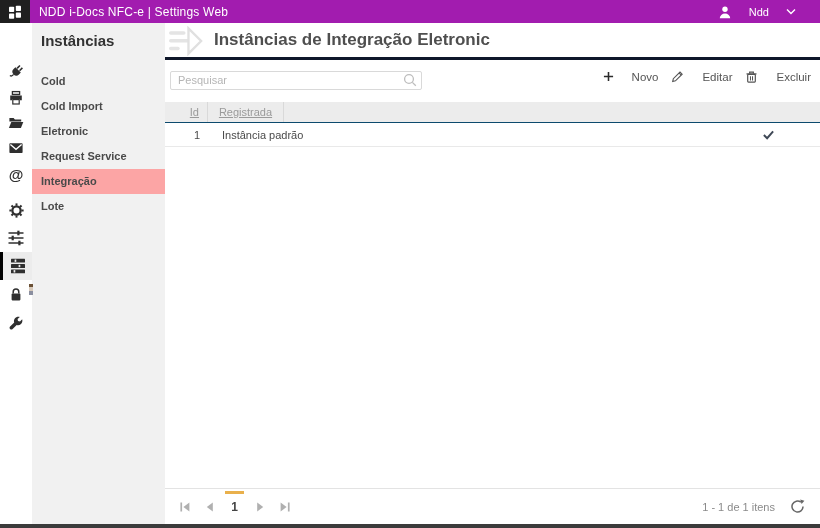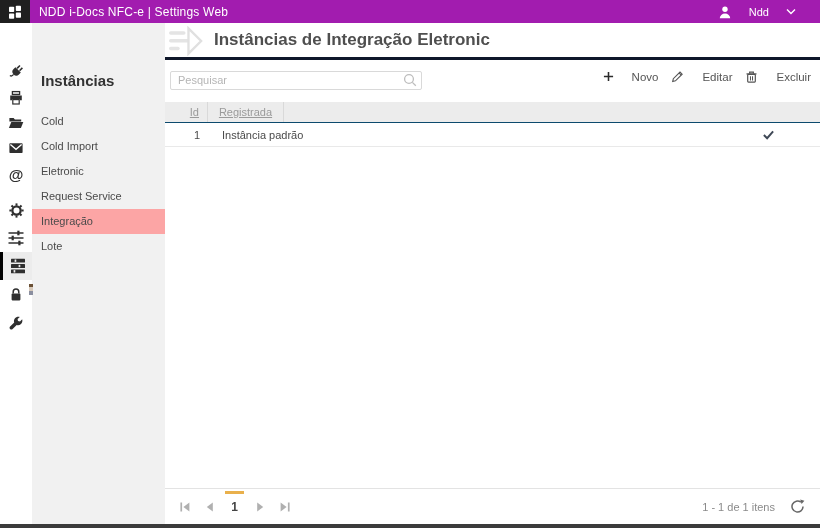--- a/index.html
+++ b/index.html
@@ -13,22 +13,22 @@
   .user-area { position:absolute; right:24px; top:0; height:23px; display:flex; align-items:center; gap:17px; cursor:pointer; }
   .user-name { color:#fff; font-size:11px; }
 
   
   .iconbar { position:absolute; left:0; top:23px; width:32px; bottom:4px; background:#fff; z-index:3; }
   .rail-item { position:absolute; left:0; width:32px; height:26px; display:flex; align-items:center; justify-content:center; cursor:pointer; }
   .rail-item.selected { background:#ececec; border-left:3px solid #000; height:28px; }
 
   
   .sidebar { position:absolute; left:32px; top:23px; width:133px; bottom:4px; background:#f1f1f1; }
-  .sidebar-title { font-size:15px; font-weight:600; color:#333; padding:9px 0 0 9px; height:33px;margin-top:40px; }
-  .side-item { height:25px; line-height:25px; padding-left:9px; font-size:11px; font-weight:400; color:#4a4a4a; cursor:pointer; }
+  .sidebar-title { font-size:15px; font-weight:600; color:#333; padding:9px 0 0 9px; height:33px; }
+  .side-item { height:25px; line-height:25px; padding-left:9px; font-size:11px; font-weight:700; color:#4a4a4a; cursor:pointer; }
   .side-item.selected { background:#fca5a5; }
 
   
   .main { position:absolute; left:165px; top:23px; right:0; bottom:4px; background:#fff; }
   .main-header { height:37px; border-bottom:3px solid #0f172a; display:flex; align-items:center; }
   .title-icon { margin:2px 0 0 4px; }
   .page-title { font-size:17px; font-weight:600; color:#4f4f4f; margin-left:8px; }
 
   .toolbar { position:relative; height:30px; margin-top:8px; }
   .search-wrap { position:absolute; left:5px; top:2px; width:252px; height:19px; }

